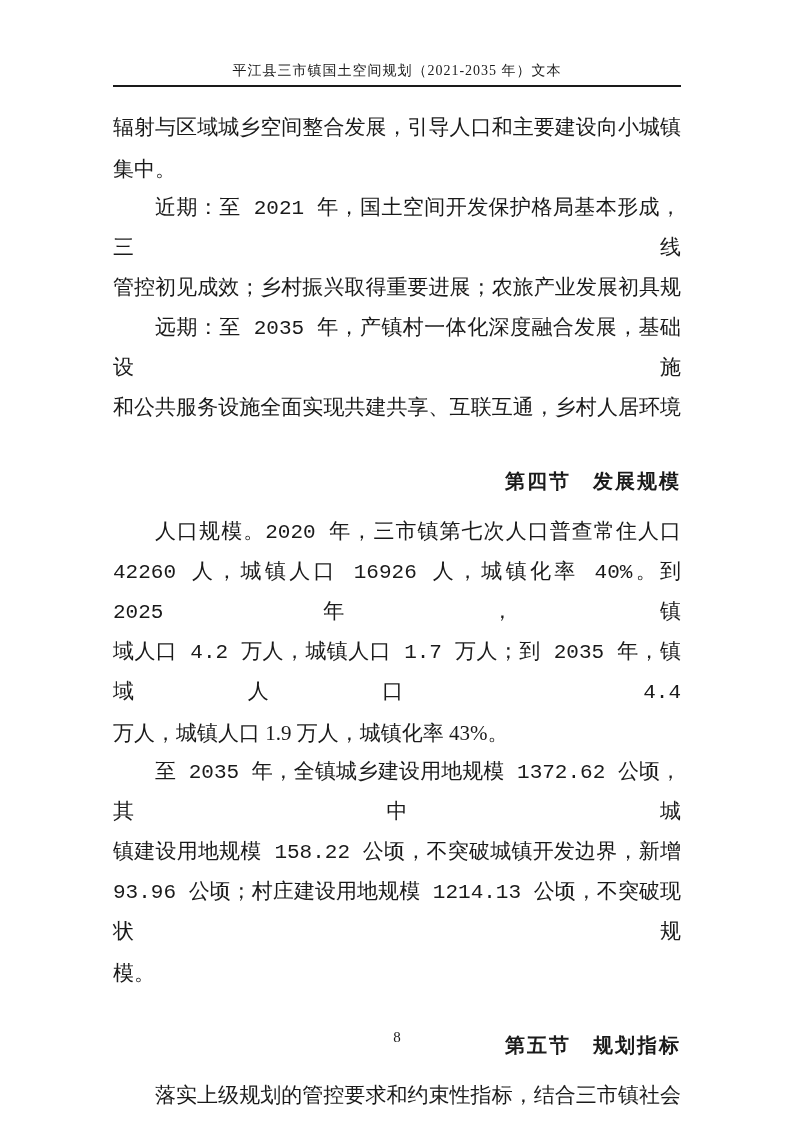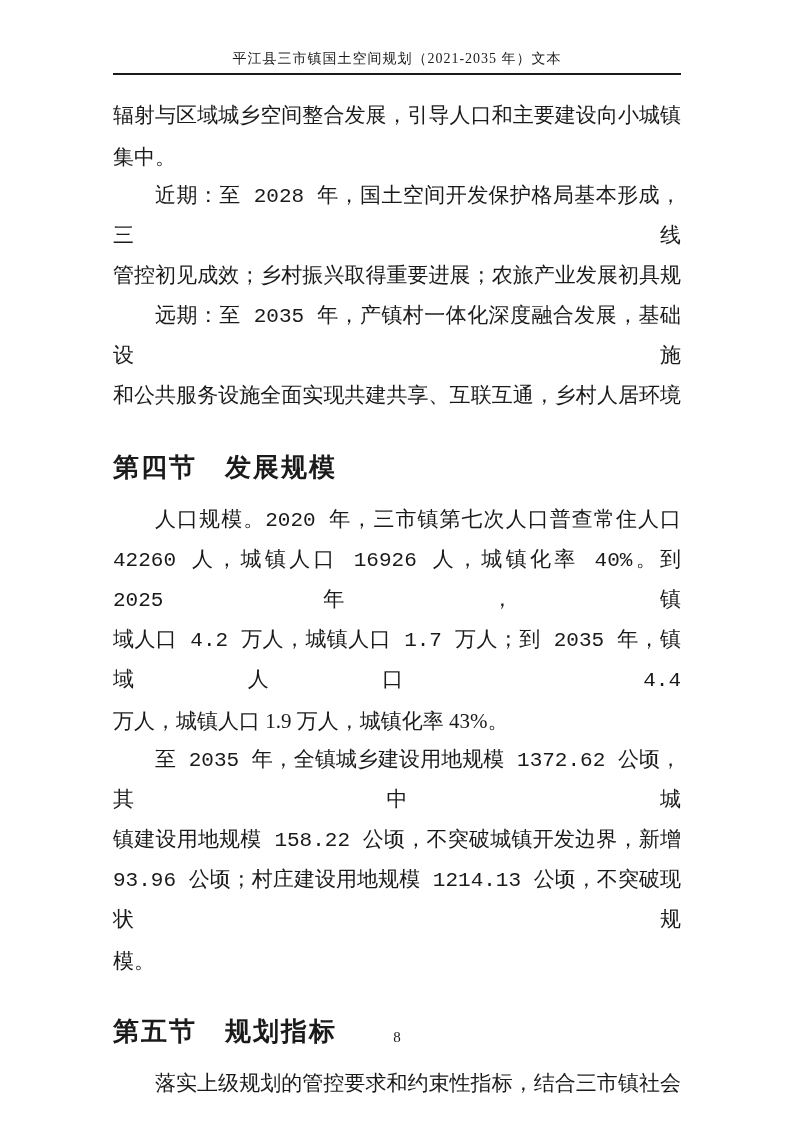--- a/index.html
+++ b/index.html
@@ -12,21 +12,21 @@
     width: 794px;
     height: 1122px;
     margin: 0 auto;
     background: #ffffff;
     color: #1a1a1a;
     font-family: "Liberation Serif", "DejaVu Serif", serif;
     overflow: hidden;
   }
   .header {
     width: 568px;
-    margin: 0 auto;
+    margin: 12px auto;
     padding-top: 50px;
   }
   .header-inner {
     border-bottom: 2px solid #1a1a1a;
     padding-bottom: 5px;
   }
   .header-title {
     text-align: center;
     font-size: 14px;
     letter-spacing: 1px;
@@ -48,24 +48,24 @@
     font-family: Liberation Mono, monospace;
   }
   .line.end {
     text-align: center;
     text-align-last: left;
   }
   .line.indent {
     text-indent: 2em;
   }
   .section-heading {
-    font-family: Liberation Mono, monospace;
+    font-family: Liberation Serif, serif;
     font-weight: bold;
-    font-size: 26px;
-    text-align: left;
+    font-size: 20px;
+    text-align: right;
     line-height: 40px;
     margin: 32px 0 12px 0;
     letter-spacing: 2px;
   }
   .footer {
     position: absolute;
     top: 1028px;
     left: 0;
     width: 100%;
     text-align: center;
@@ -83,21 +83,21 @@
       <div class="header-title">平江县三市镇国土空间规划（2021-2035 年）文本</div>
     </div>
   </div>
 
   <div class="doc-body">
       <div class="para">
         <div class="line full">辐射与区域城乡空间整合发展，引导人口和主要建设向小城镇</div>
         <div class="line end">集中。</div>
       </div>
       <div class="para">
-        <div class="line full indent">近期：至 2028 年，国土空间开发保护格局基本形成，三线</div>
+        <div class="line full indent">近期：至 2021 年，国土空间开发保护格局基本形成，三线</div>
         <div class="line full">管控初见成效；乡村振兴取得重要进展；农旅产业发展初具规</div>
       </div>
       <div class="para">
         <div class="line full indent">远期：至 2035 年，产镇村一体化深度融合发展，基础设施</div>
         <div class="line full">和公共服务设施全面实现共建共享、互联互通，乡村人居环境</div>
       </div>
       <h2 class="section-heading">第四节　发展规模</h2>
       <div class="para">
         <div class="line full indent">人口规模。2020 年，三市镇第七次人口普查常住人口</div>
         <div class="line full">42260 人，城镇人口 16926 人，城镇化率 40%。到 2025 年，镇</div>

